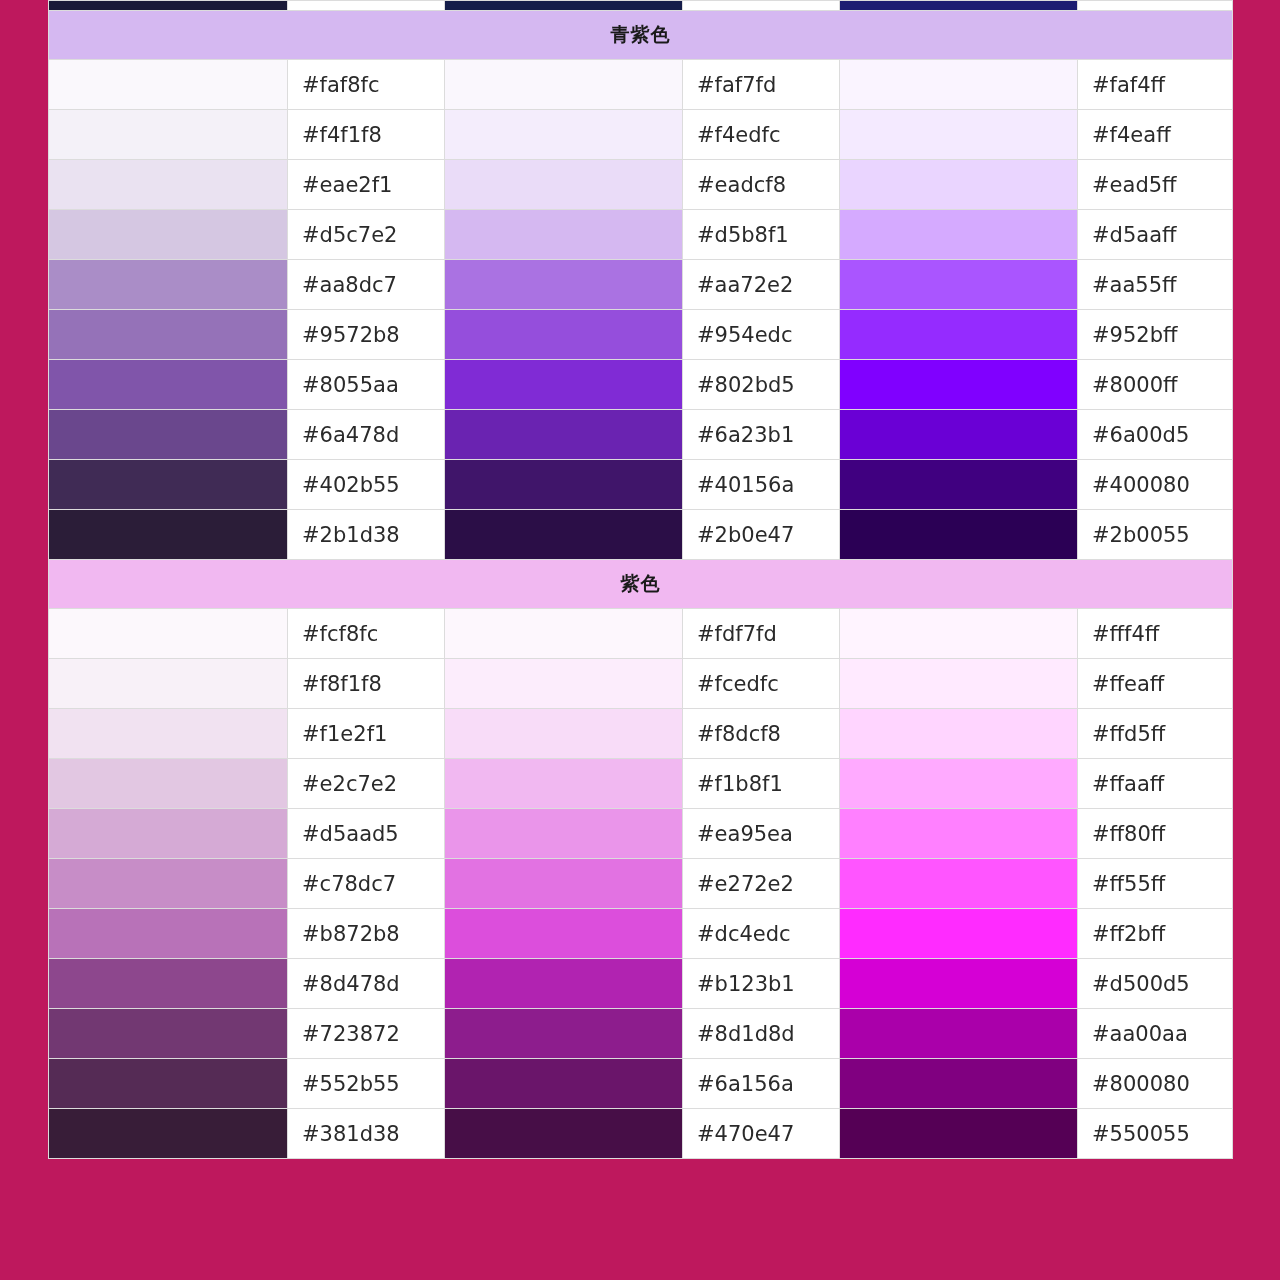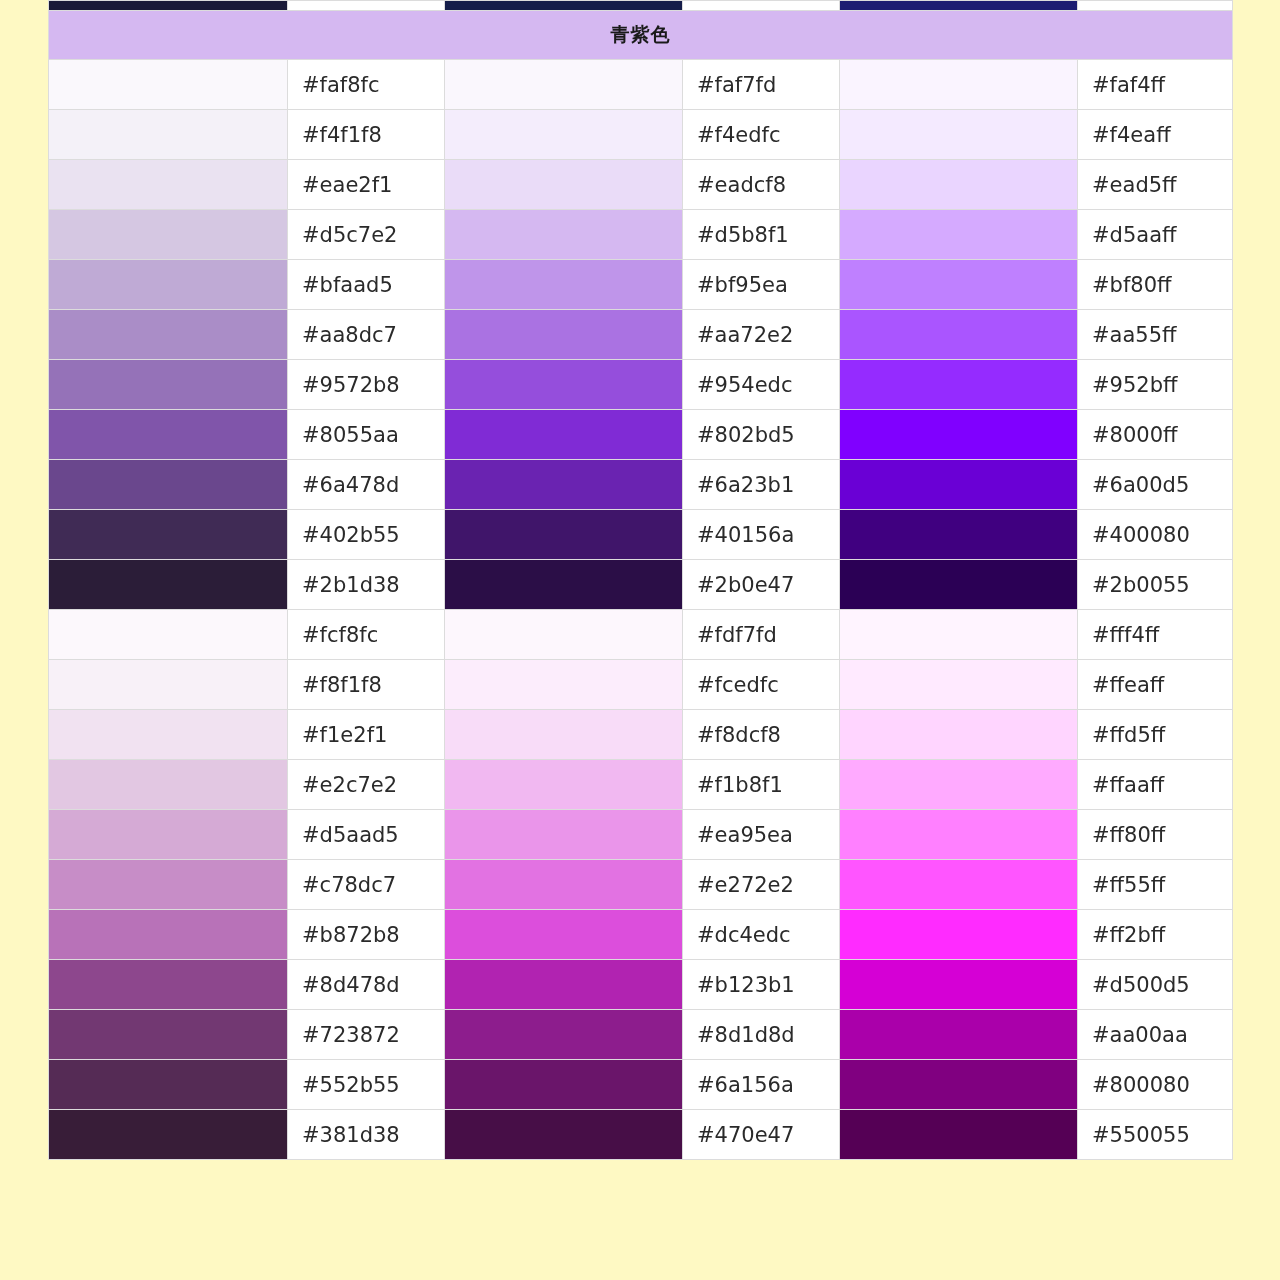--- a/index.html
+++ b/index.html
@@ -11,21 +11,21 @@
     width: 1280px;
     height: 1280px;
     overflow: hidden;
     font-family: "Liberation Sans", "DejaVu Sans", sans-serif;
   }
 
   .page {
     position: relative;
     width: 1280px;
     height: 1280px;
-    background: #fef9c3;
+    background: #be185d;
     overflow: hidden;
   }
 
   
   .table-wrap {
     position: absolute;
     left: 48px;
     top: 0px;
     width: 1184px;
   }
@@ -133,28 +133,20 @@
           </tr>
           <tr class="color-row">
             <td class="swatch" style="background: rgb(213, 199, 226);"></td>
             <td class="hexcell">#d5c7e2</td>
             <td class="swatch" style="background: rgb(213, 184, 241);"></td>
             <td class="hexcell">#d5b8f1</td>
             <td class="swatch" style="background: rgb(213, 170, 255);"></td>
             <td class="hexcell">#d5aaff</td>
           </tr>
           <tr class="color-row">
-            <td class="swatch" style="background: rgb(191, 170, 213);"></td>
-            <td class="hexcell">#bfaad5</td>
-            <td class="swatch" style="background: rgb(191, 149, 234);"></td>
-            <td class="hexcell">#bf95ea</td>
-            <td class="swatch" style="background: rgb(191, 128, 255);"></td>
-            <td class="hexcell">#bf80ff</td>
-          </tr>
-          <tr class="color-row">
             <td class="swatch" style="background: rgb(170, 141, 199);"></td>
             <td class="hexcell">#aa8dc7</td>
             <td class="swatch" style="background: rgb(170, 114, 226);"></td>
             <td class="hexcell">#aa72e2</td>
             <td class="swatch" style="background: rgb(170, 85, 255);"></td>
             <td class="hexcell">#aa55ff</td>
           </tr>
           <tr class="color-row">
             <td class="swatch" style="background: rgb(149, 114, 184);"></td>
             <td class="hexcell">#9572b8</td>
@@ -188,20 +180,23 @@
             <td class="hexcell">#400080</td>
           </tr>
           <tr class="color-row">
             <td class="swatch" style="background: rgb(43, 29, 56);"></td>
             <td class="hexcell">#2b1d38</td>
             <td class="swatch" style="background: rgb(43, 14, 71);"></td>
             <td class="hexcell">#2b0e47</td>
             <td class="swatch" style="background: rgb(43, 0, 85);"></td>
             <td class="hexcell">#2b0055</td>
           </tr>
+          <tr class="section-head">
+            <th colspan="6" style="background: rgb(241, 184, 241); color: rgb(26, 26, 26);">紫色</th>
+          </tr>
           <tr class="color-row">
             <td class="swatch" style="background: rgb(252, 248, 252);"></td>
             <td class="hexcell">#fcf8fc</td>
             <td class="swatch" style="background: rgb(253, 247, 253);"></td>
             <td class="hexcell">#fdf7fd</td>
             <td class="swatch" style="background: rgb(255, 244, 255);"></td>
             <td class="hexcell">#fff4ff</td>
           </tr>
           <tr class="color-row">
             <td class="swatch" style="background: rgb(248, 241, 248);"></td>

